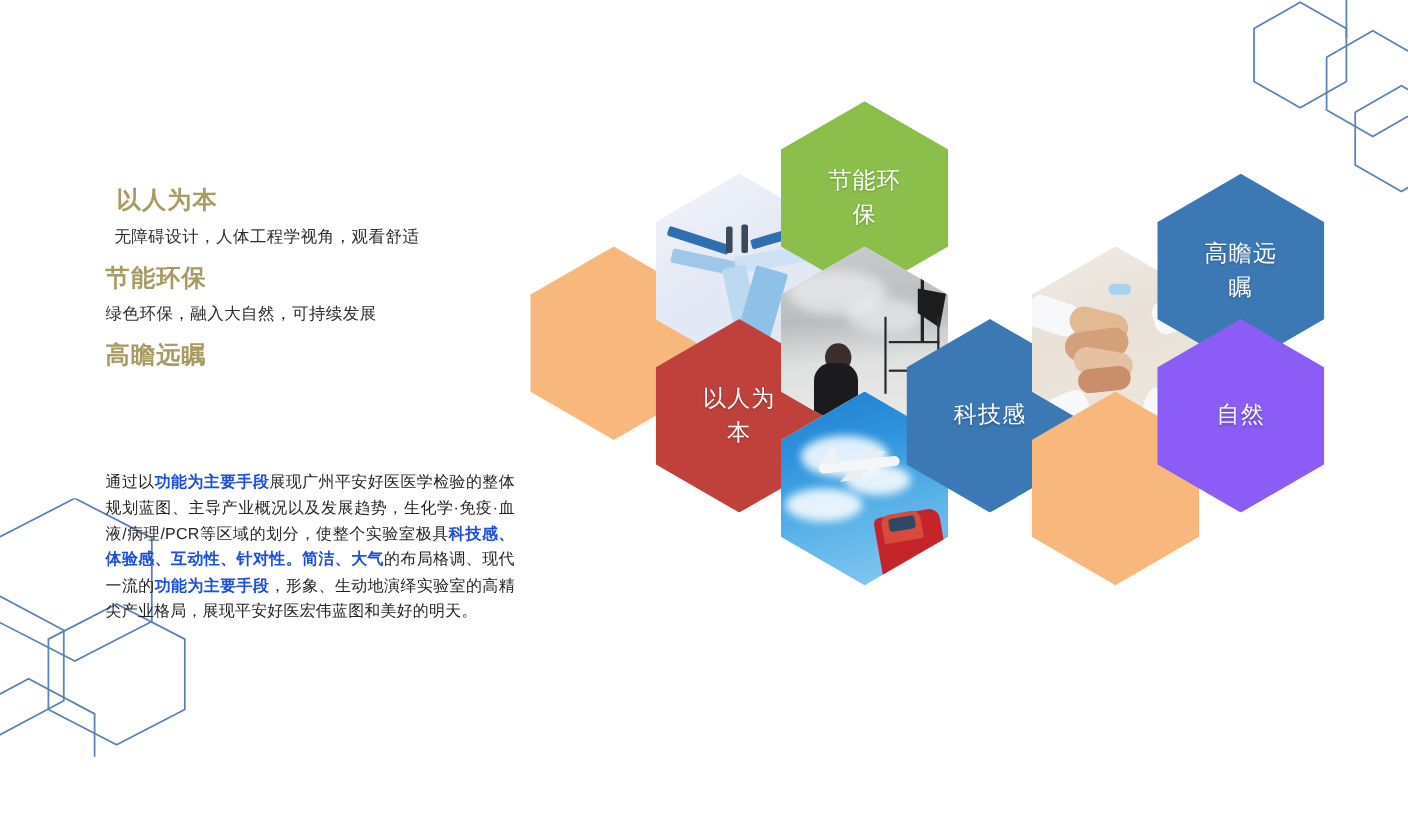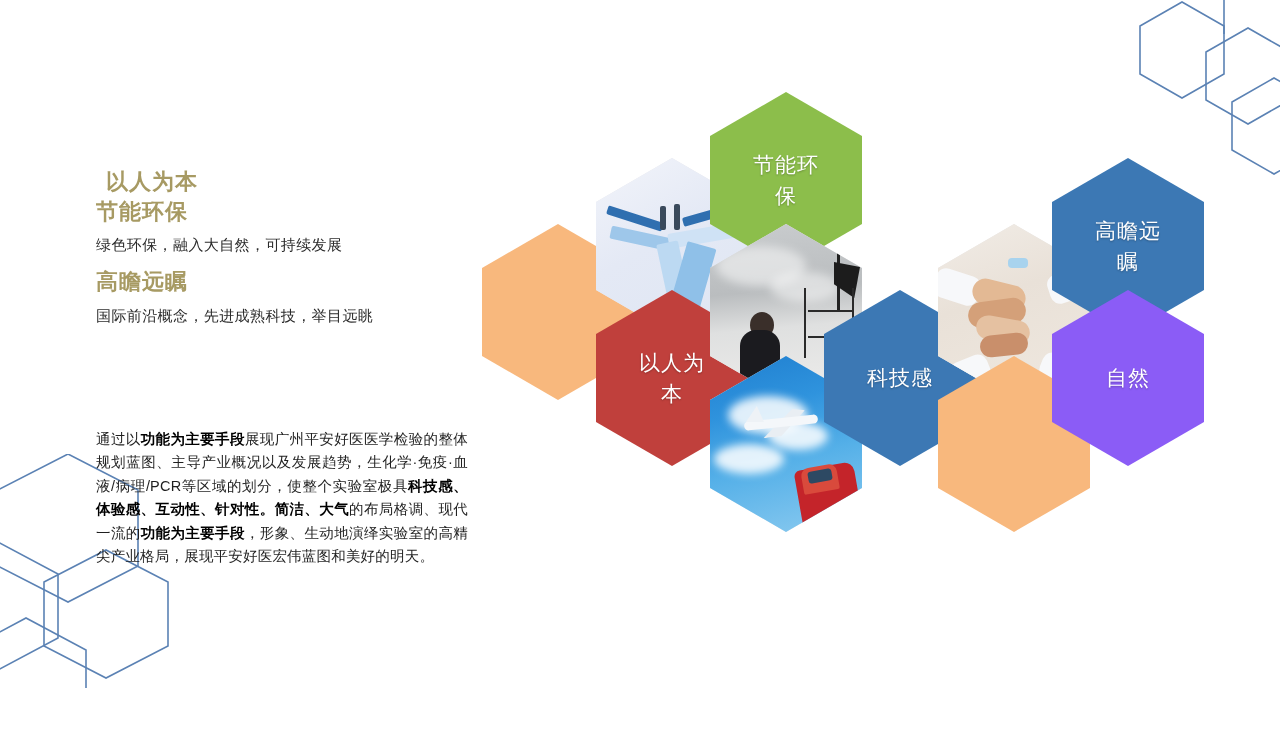--- a/index.html
+++ b/index.html
@@ -47,21 +47,21 @@
   .para{
     position:absolute;
     left:96px;top:428px;
     width:372px;
     font-size:14.5px;
     line-height:1.62;
     color:#1f1f1f;
     letter-spacing:.2px;
     text-align:justify;
   }
-  .para .em{color:#000000;font-weight:bold;}
+  .para .em{color:#1d4ed8;font-weight:bold;}
 
   
   .hex-wrap{position:absolute;left:470px;top:60px;width:810px;height:480px;}
   .hex{
     position:absolute;
     width:152px;height:176px;
     -webkit-clip-path:polygon(50% 0%,100% 25%,100% 75%,50% 100%,0% 75%,0% 25%);
     clip-path:polygon(50% 0%,100% 25%,100% 75%,50% 100%,0% 75%,0% 25%);
     display:flex;align-items:center;justify-content:center;
     box-sizing:border-box;
@@ -164,30 +164,30 @@
         <polygon points="8,120 68,88 128,120 128,184 68,216 8,184"></polygon>
         <polygon points="36,196 96,164 156,196 156,260 96,292 36,260"></polygon>
       </g>
     </svg>
   </div>
 
   <div class="text-col">
 
     <div class="kv-block">
       <div class="kv-head h1">以人为本</div>
+      <div class="kv-sub indent">无障碍设计，人体工程学视角，观看舒适</div>
     </div>
 
     <div class="kv-block">
       <div class="kv-head">节能环保</div>
       <div class="kv-sub">绿色环保，融入大自然，可持续发展</div>
     </div>
 
     <div class="kv-block">
       <div class="kv-head">高瞻远瞩</div>
-      <div class="kv-sub">国际前沿概念，先进成熟科技，举目远眺</div>
     </div>
   </div>
 
   <div class="para"><span>通过以</span><span class="em">功能为主要手段</span><span>展现广州平安好医医学检验的整体规划蓝图、主导产业概况以及发展趋势，生化学·免疫·血液/病理/PCR等区域的划分，使整个实验室极具</span><span class="em">科技感、体验感、互动性、针对性。简洁、大气</span><span>的布局格调、现代一流的</span><span class="em">功能为主要手段</span><span>，形象、生动地演绎实验室的高精尖产业格局，展现平安好医宏伟蓝图和美好的明天。</span></div>
 
   <div class="hex-wrap">
 
     <div class="hex" style="left: 12px; top: 164px; background: rgb(248, 184, 125);">
       <span class="lbl"></span>
     </div>

